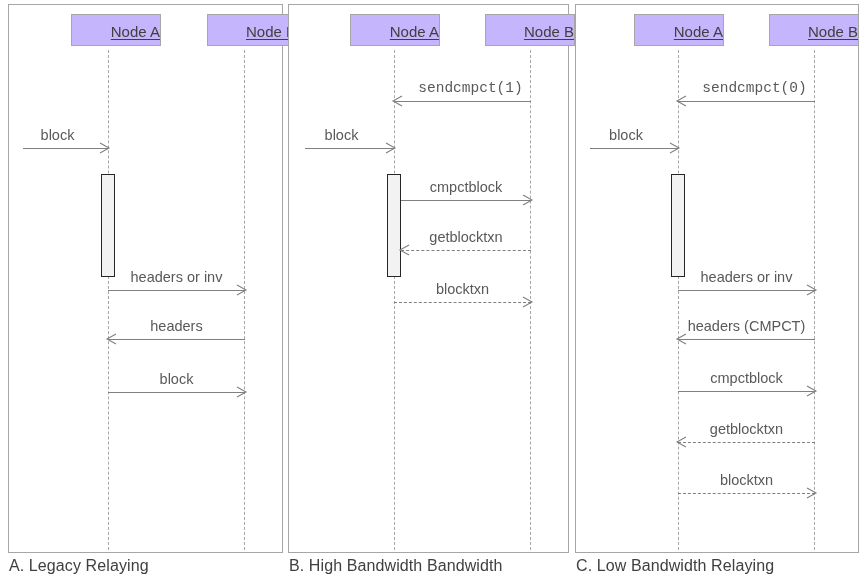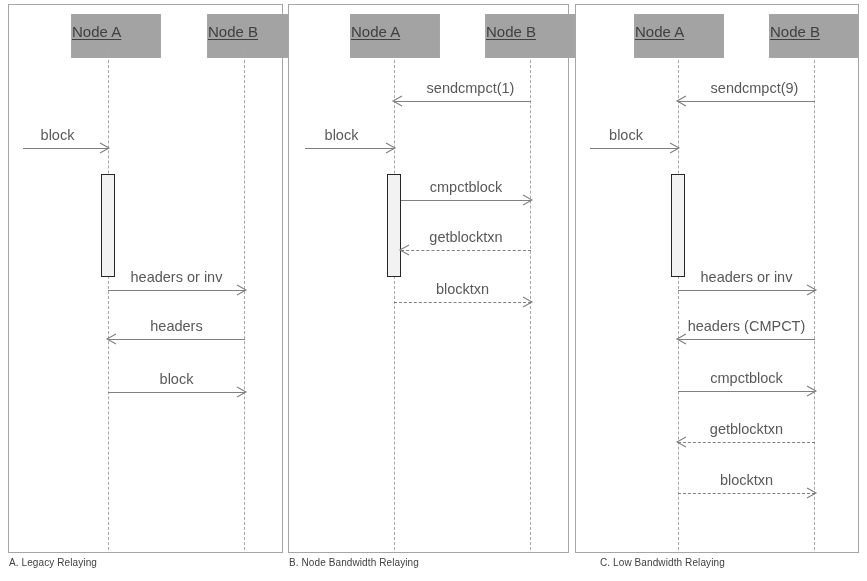--- a/index.html
+++ b/index.html
@@ -29,37 +29,37 @@
     box-sizing: border-box;
     background: #ffffff;
   }
   .panel-a { left: 8px;   width: 275px; }
   .panel-b { left: 288px; width: 281px; }
   .panel-c { left: 575px; width: 284px; }
 
   .caption {
     position: absolute;
     top: 557px;
-    font-size: 10px;
+    font-size: 16px;
     color: #404040;
     letter-spacing: 0.1px;
     white-space: nowrap;
   }
   .cap-a { left: 9px; }
   .cap-b { left: 289px; }
-  .cap-c { left: 600px; }
+  .cap-c { left: 576px; }
 
   
   .node-box {
     position: absolute;
     border: 1px solid #a6a6a6;
-    background: #a3a3a3;
+    background: #c4b5fd;
     box-sizing: border-box;
-    height: 44px;
-    text-align: left;
+    height: 32px;
+    text-align: right;
     line-height: 34px;
     font-size: 15px;
     color: #404040;
   }
   .node-box span {
     text-decoration: underline;
     text-underline-offset: 2px;
   }
 
   
@@ -109,21 +109,21 @@
     bottom: 4px;
     left: 0;
     width: 100%;
     text-align: center;
     font-size: 14.5px;
     color: #595959;
     white-space: nowrap;
     line-height: 18px;
   }
   .msg .label.shift-left  { text-align: center; transform: translateX(-8px); }
-  .msg .label.shift-right { text-align: center; transform: translateX(8px); }
+  .msg .label.shift-right { text-align: center; transform: translateX(8px); font-family: Liberation Mono, monospace; }
 </style>
 </head>
 <body>
 
 <div id="stage">
 
   <div class="panel panel-a">
 
     <div class="node-box" style="left:62px; top:9px; width:90px;">
       <span>Node A</span>
@@ -255,21 +255,21 @@
     <div class="lifeline" style="left:102px; top:45px; height:500px;"></div>
     <div class="lifeline" style="left:238px; top:45px; height:500px;"></div>
 
     <div class="msg to-left" style="left:102px; top:96px; width:137px;">
       <div class="line"></div>
       <div class="head">
         <svg width="10" height="10" viewBox="0 0 10 10">
             <path d="M9 0 L0 5 L9 10" fill="none" stroke="#808080" stroke-width="1.1"></path>
           </svg>
       </div>
-      <div class="label shift-right">sendcmpct(9)</div>
+      <div class="label shift-right">sendcmpct(0)</div>
     </div>
 
     <div class="msg to-right" style="left:14px; top:143px; width:88px;">
       <div class="line"></div>
       <div class="head">
         <svg width="10" height="10" viewBox="0 0 10 10">
             <path d="M0 0 L9 5 L0 10" fill="none" stroke="#808080" stroke-width="1.1"></path>
           </svg>
       </div>
       <div class="label shift-left">block</div>
@@ -322,16 +322,16 @@
       <div class="head">
         <svg width="10" height="10" viewBox="0 0 10 10">
             <path d="M0 0 L9 5 L0 10" fill="none" stroke="#808080" stroke-width="1.1"></path>
           </svg>
       </div>
       <div class="label">blocktxn</div>
     </div>
   </div>
 
   <div class="caption cap-a">A. Legacy Relaying</div>
-  <div class="caption cap-b">B. Node Bandwidth Relaying</div>
+  <div class="caption cap-b">B. High Bandwidth Bandwidth</div>
   <div class="caption cap-c">C. Low Bandwidth Relaying</div>
 
 </div>
 
 </body></html>

